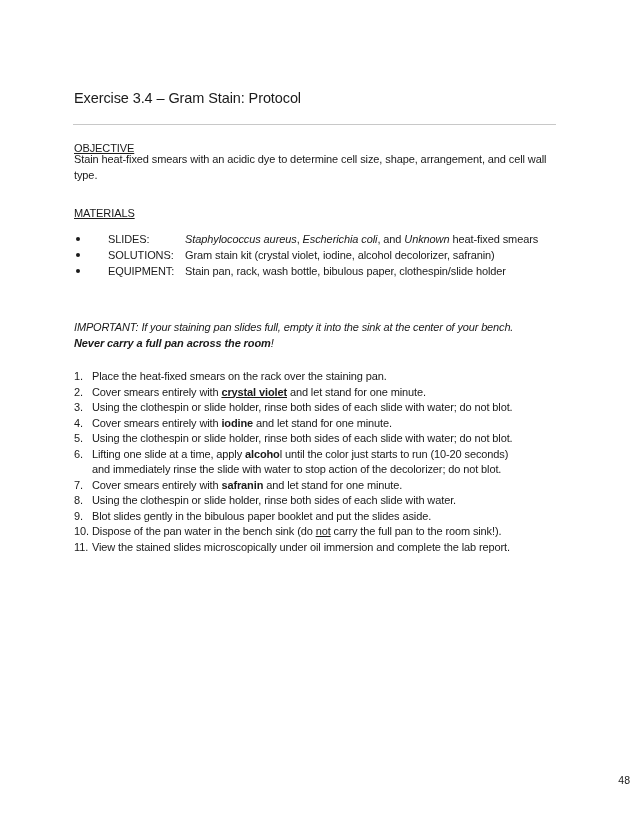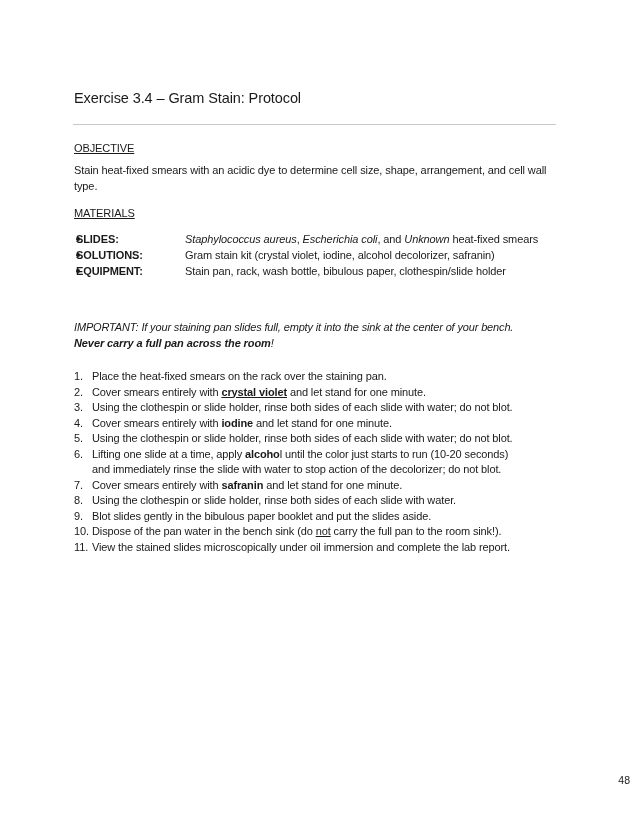--- a/index.html
+++ b/index.html
@@ -28,21 +28,21 @@
   .mat-row {
     position: absolute; left: 74px; height: 16px;
     font-size: 11px; line-height: 16px; letter-spacing: -0.1px;
     white-space: nowrap;
   }
   .mat-row .bullet { position: absolute; left: 2px; top: 0; width: 8px; }
   .mat-row .bullet::before {
     content: ""; position: absolute; left: 0; top: 6px;
     width: 4px; height: 4px; border-radius: 50%; background: #1a1a1a;
   }
-  .mat-row .label { position: absolute; left: 2px; top: 0; font-weight: bold; }
+  .mat-row .label { position: absolute; left: 34px; top: 0; }
   .mat-row .value { position: absolute; left: 111px; top: 0; }
   .important {
     position: absolute; left: 74px; width: 484px;
     font-size: 11px; line-height: 16px; font-style: italic; letter-spacing: -0.15px;
     white-space: nowrap;
   }
   .important-2 {
     position: absolute; left: 74px; width: 484px; text-align: left;
     font-size: 11px; line-height: 16px; font-style: italic; letter-spacing: -0.1px;
   }
@@ -61,21 +61,21 @@
 </style>
 </head>
 <body>
 
 <div class="page">
 
   <div class="title">Exercise 3.4 – Gram Stain: Protocol</div>
   <div class="rule"></div>
 
   <div class="sec-head" style="top:142px;">OBJECTIVE</div>
-  <div class="para" style="top:162px;">Stain heat-fixed smears with an acidic dye to determine cell size, shape, arrangement, and cell wall type.</div>
+  <div class="para" style="top:151px;">Stain heat-fixed smears with an acidic dye to determine cell size, shape, arrangement, and cell wall type.</div>
 
   <div class="sec-head" style="top:207px;">MATERIALS</div>
 
   <div class="mat-row" style="top:231px;">
     <span class="bullet"></span>
     <span class="label">SLIDES:</span>
     <span class="value"><i>Staphylococcus aureus</i><span>, </span><i>Escherichia coli</i><span>, and </span><i>Unknown</i><span> heat-fixed smears</span></span>
   </div>
 
   <div class="mat-row" style="top:247px;">

